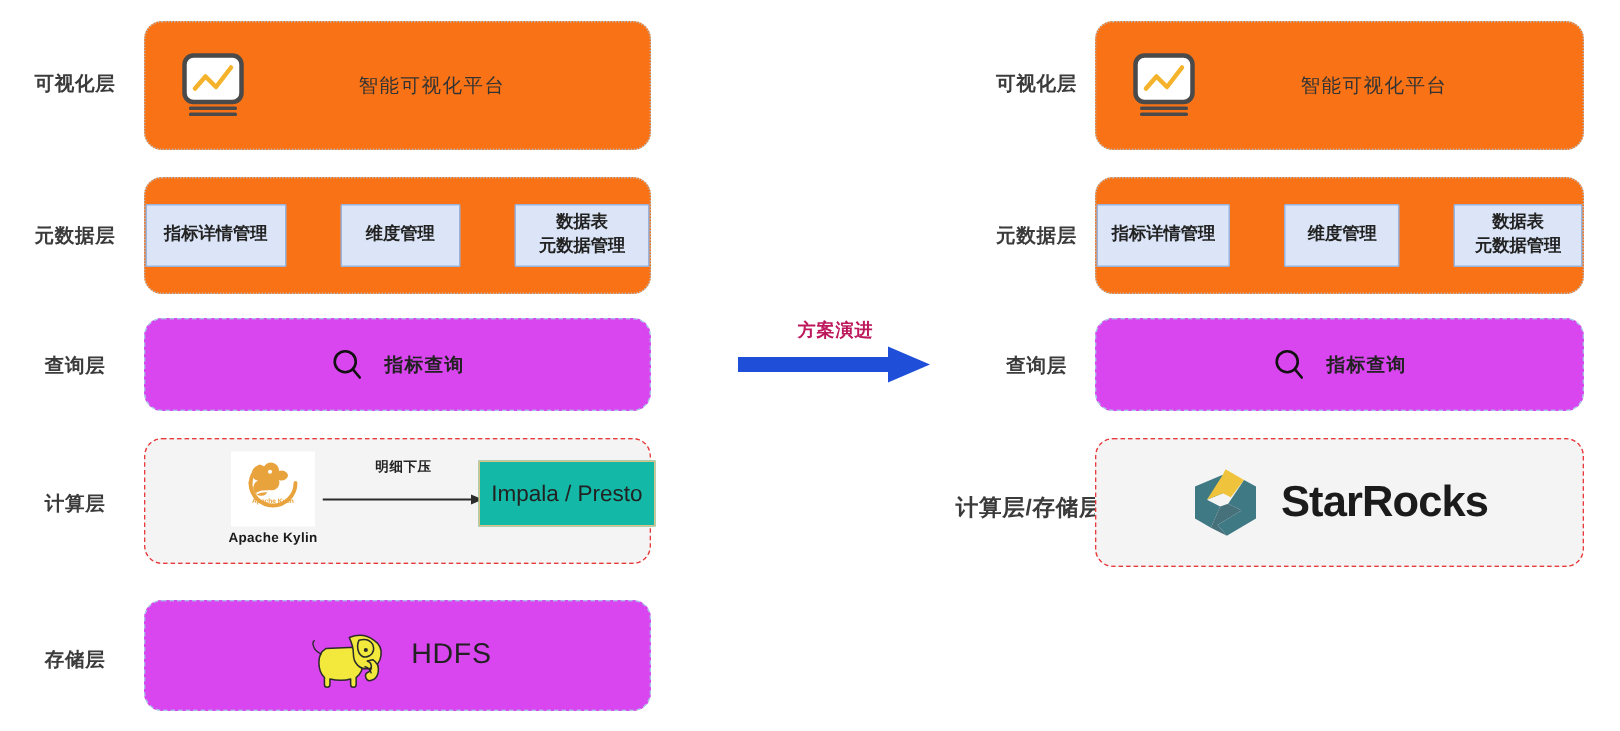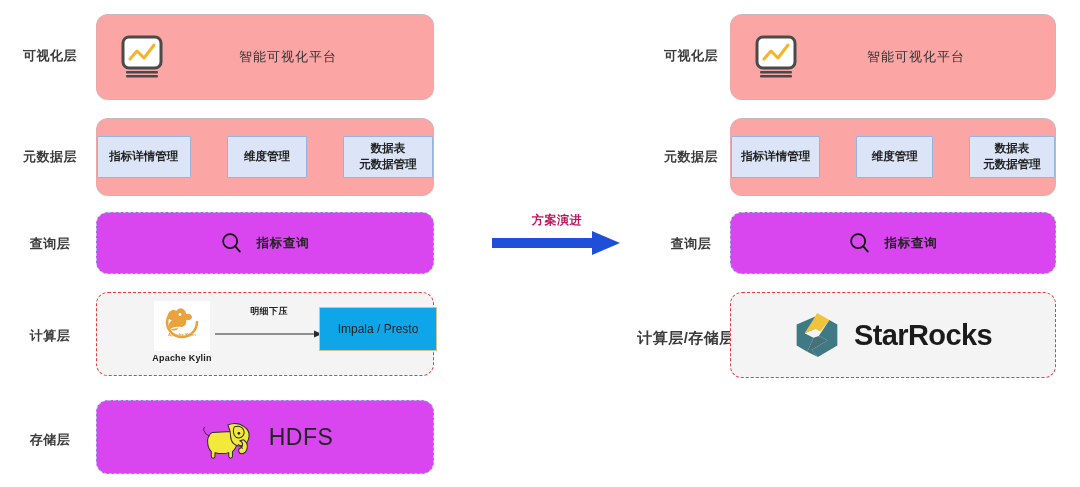--- a/index.html
+++ b/index.html
@@ -39,21 +39,21 @@
   .row-label.narrow { font-size: 15px; }
 
   
   .panel {
     border-radius: 12px;
     display: flex;
     align-items: center;
     justify-content: center;
   }
   .panel.gray {
-    background: #fca5a5;
+    background: #f97316;
     border: 1.6px dotted #b9b9b9;
   }
   .panel.blue {
     background: #d946ef;
     border: 1.8px dashed #a9bfe6;
   }
   .panel.red {
     background: #f4f4f4;
     border: 1.8px dashed #e8393c;
   }
@@ -165,38 +165,38 @@
     top: 32px;
     width: 108px;
     height: 10px;
   }
   .engine-box {
     position: absolute;
     left: 222px;
     top: 14px;
     width: 116px;
     height: 42px;
-    background: #0ea5e9;
+    background: #14b8a6;
     border: 1.2px solid #d8c48a;
     display: flex;
     align-items: center;
     justify-content: center;
-    font-size: 12px;
+    font-size: 15px;
     color: #222;
   }
 
   
   .storage-inner {
     display: flex;
     align-items: center;
     justify-content: center;
     gap: 14px;
   }
   .hdfs-label {
-    font-size: 23px;
+    font-size: 19px;
     color: #222;
     letter-spacing: .5px;
   }
 
   
   .sr-inner {
     display: flex;
     align-items: center;
     gap: 14px;
   }

